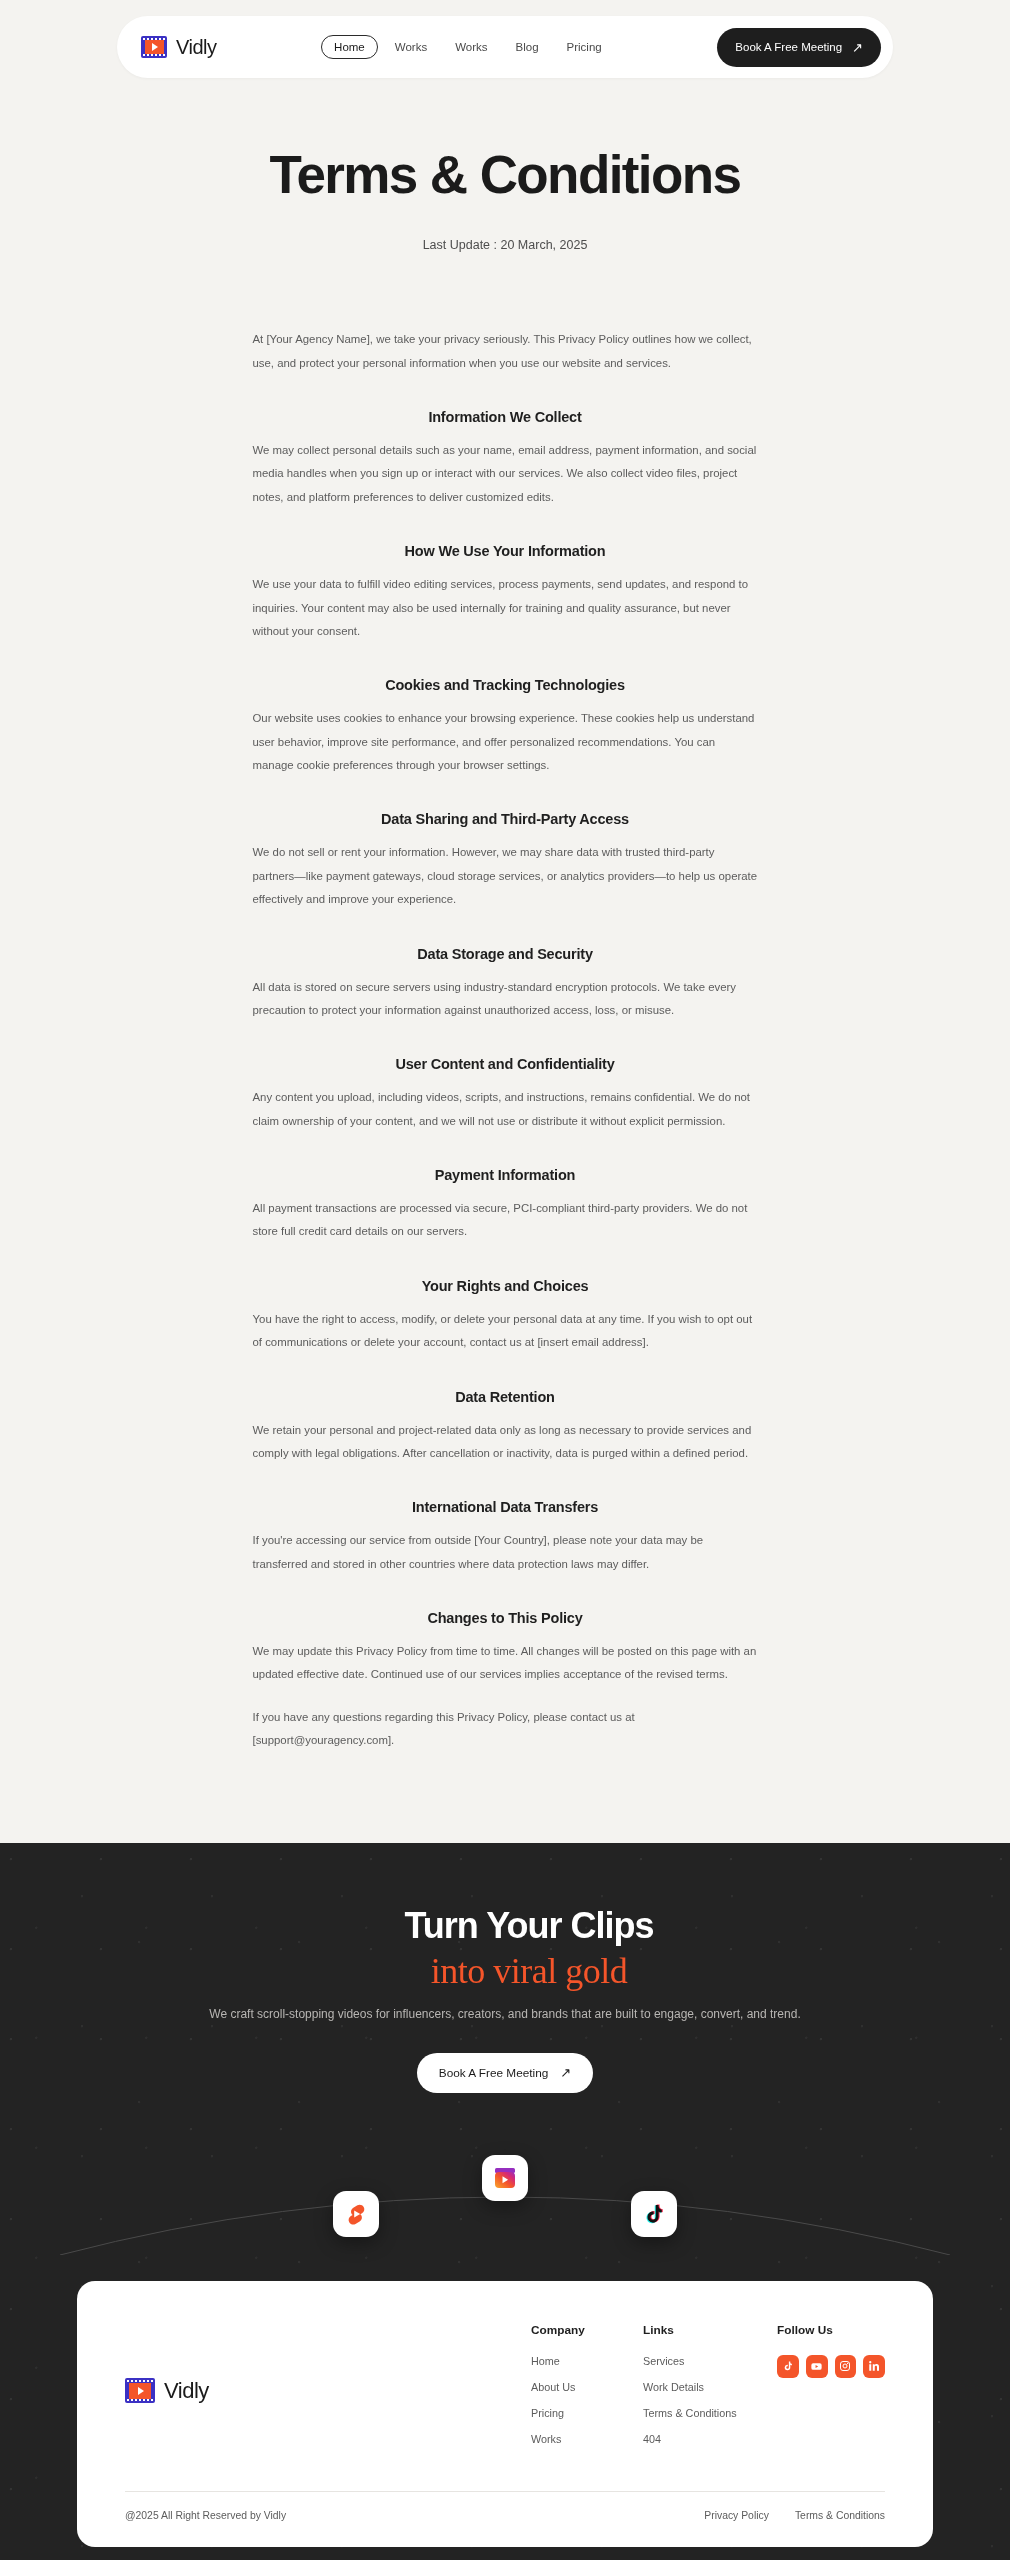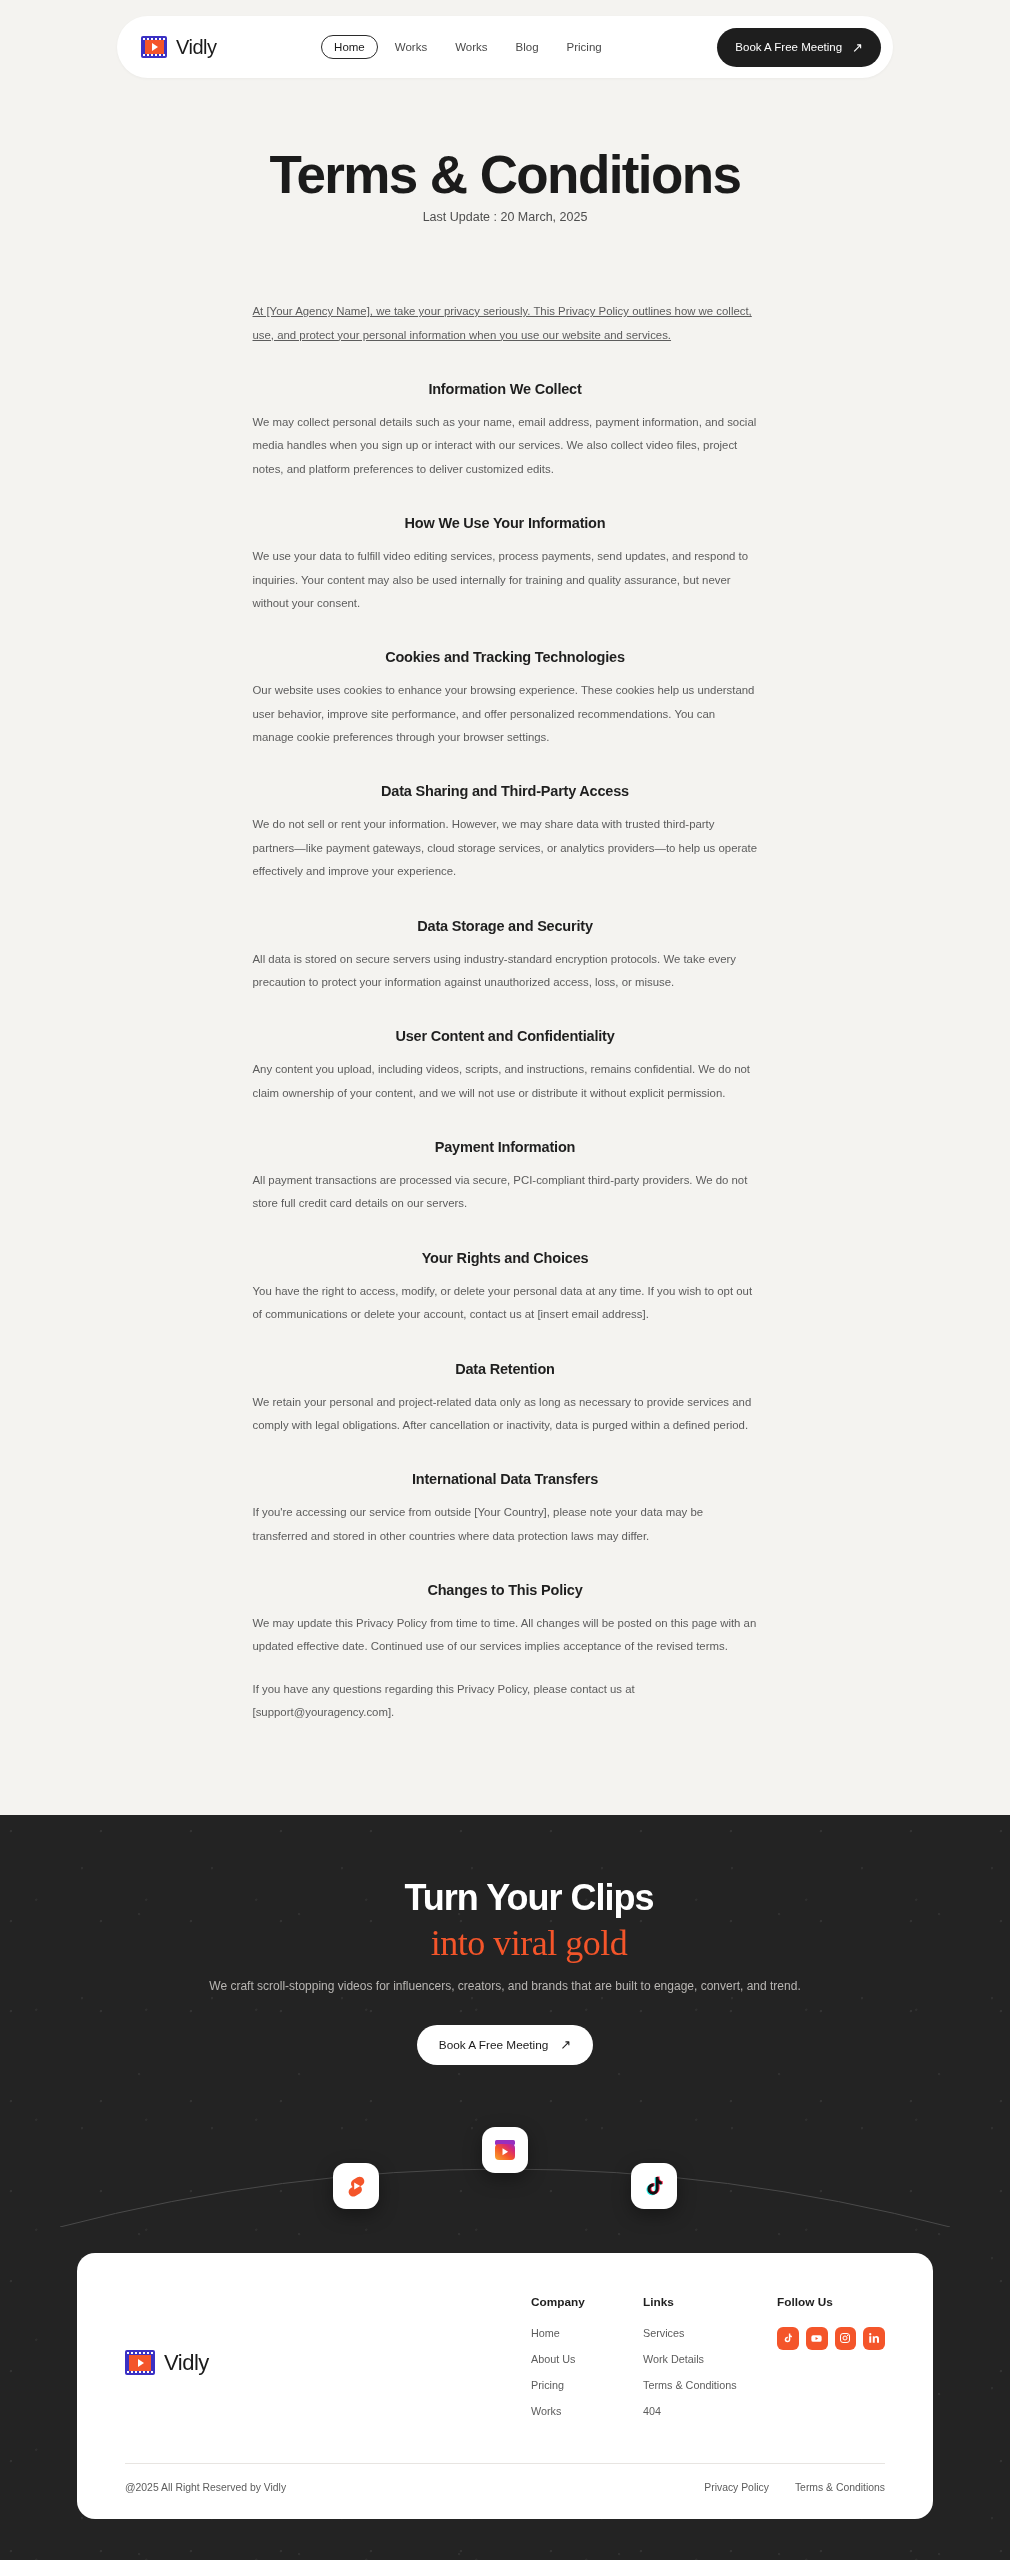--- a/index.html
+++ b/index.html
@@ -111,21 +111,21 @@
     padding: 68px 0 0 0;
   }
   .hero h1 {
     font-size: 53px;
     font-weight: 600;
     letter-spacing: -1.6px;
     color: #1b1b1b;
     line-height: 1.1;
   }
   .hero .last-update {
-    margin-top: 6px;
+    margin-top: 34px;
     font-size: 12.5px;
     color: #4d4d4d;
   }
 
   
   .legal {
     width: 505px;
     margin: 0 auto;
     padding: 76px 0 90px 0;
   }
@@ -137,21 +137,21 @@
   .legal h2 {
     font-size: 14.5px;
     font-weight: 600;
     color: #1f1f1f;
     letter-spacing: -0.2px;
     margin-top: 34px;
     margin-bottom: 14px;
     text-align: center;
   }
   .legal .sec + .sec { margin-top: 12px; }
-  .legal .intro { margin-bottom: 4px; text-decoration: underline; }
+  .legal .intro { margin-bottom: 4px; }
   .legal p + p { margin-top: 19px; }
 
   
   .dark {
     background: #232323;
     padding: 62px 0 0 0;
     position: relative;
     overflow: hidden;
   }
   .dark::before {

